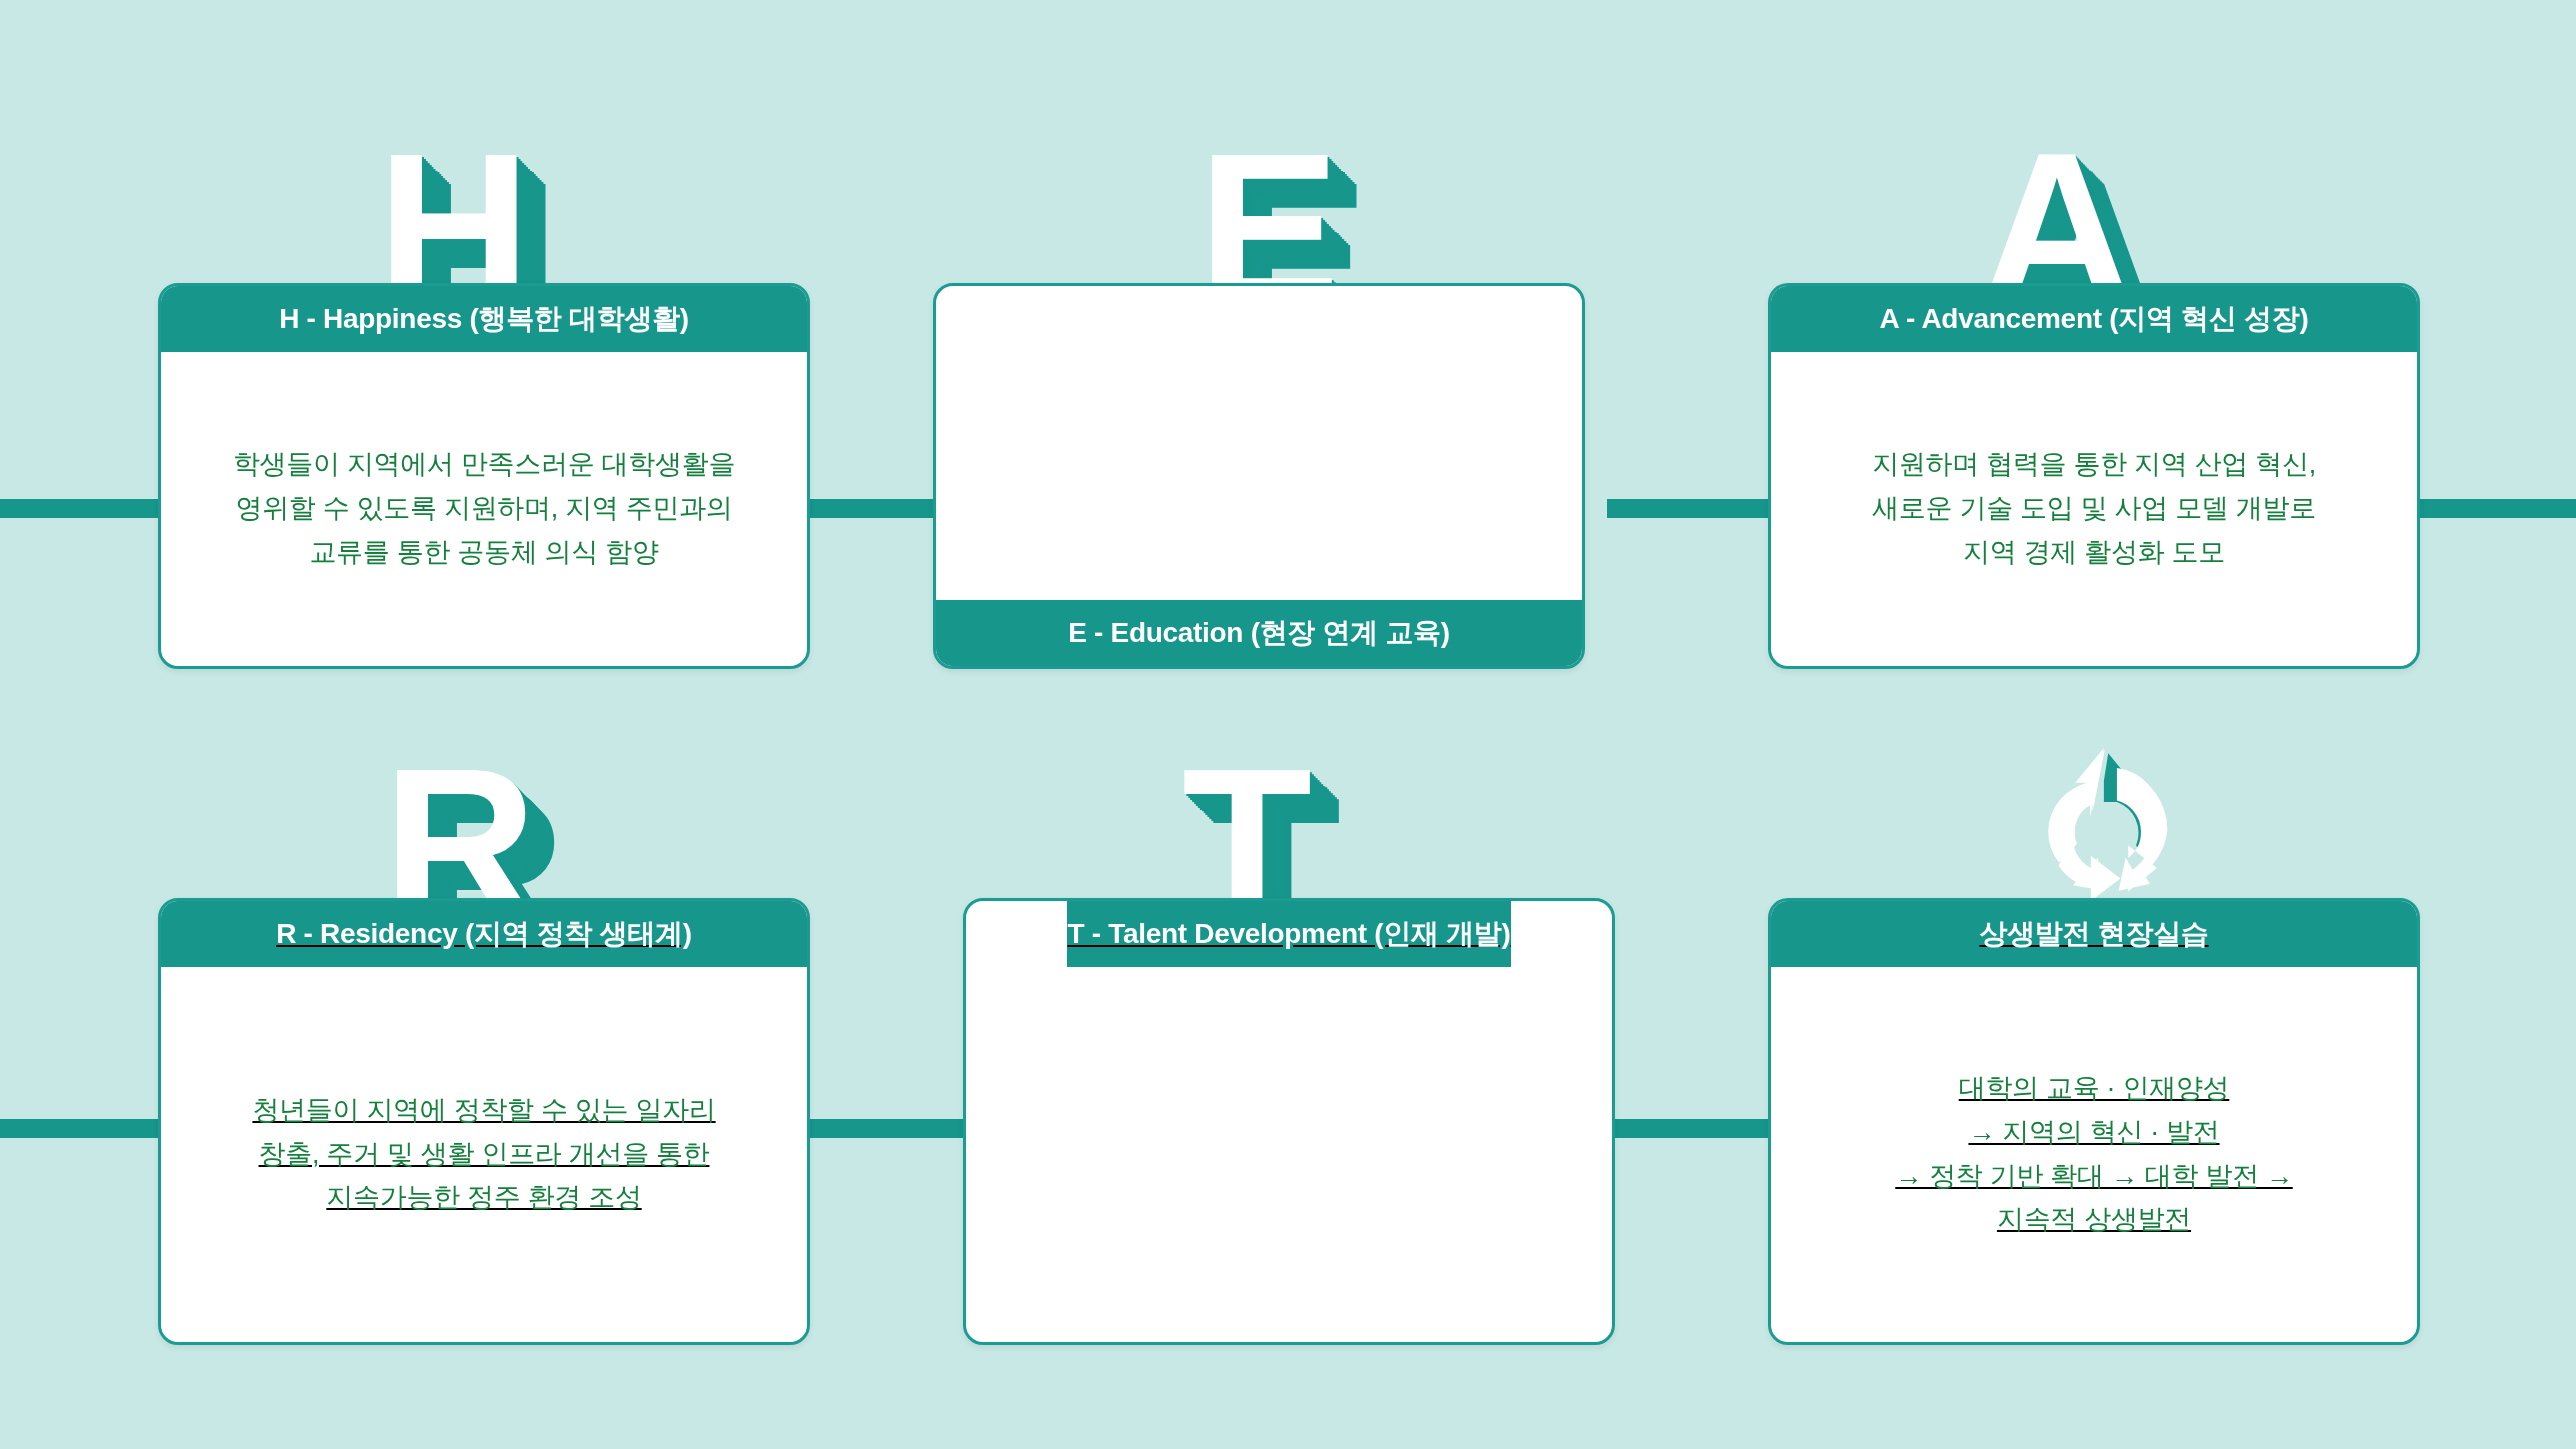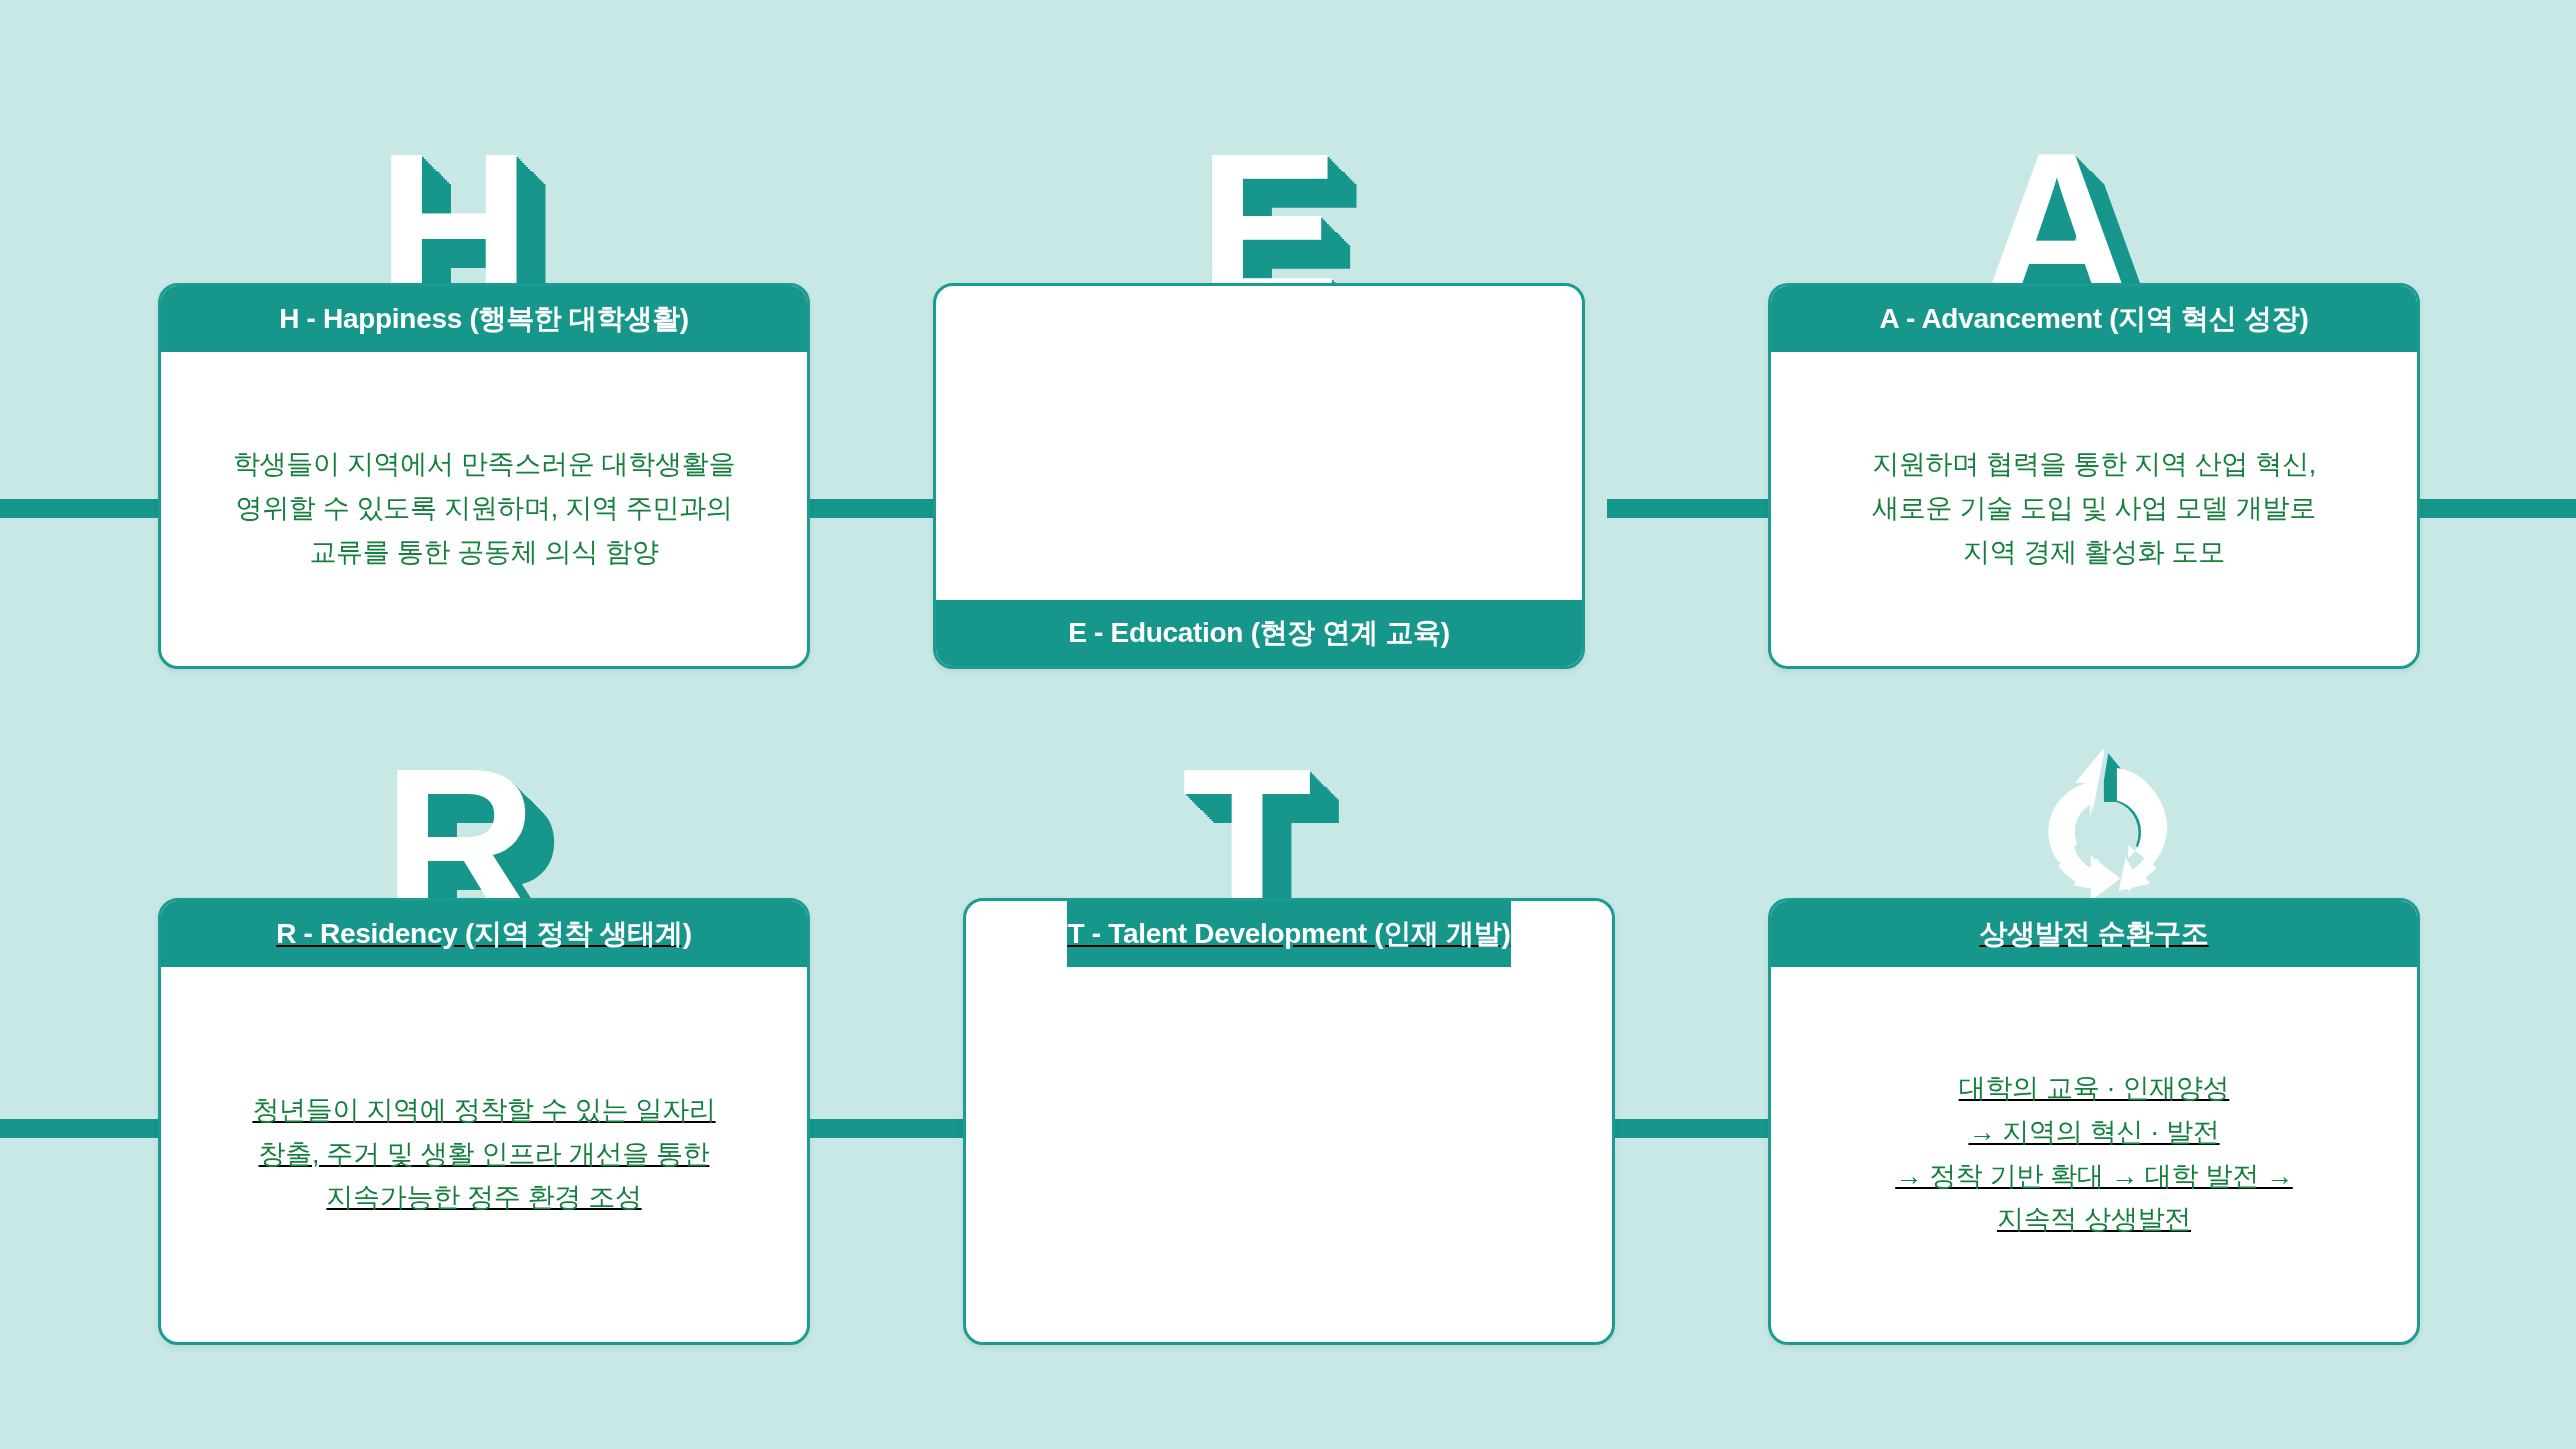--- a/index.html
+++ b/index.html
@@ -185,21 +185,21 @@
     <div class="card-body">청년들이 지역에 정착할 수 있는 일자리
 창출, 주거 및 생활 인프라 개선을 통한
 지속가능한 정주 환경 조성</div>
   </div>
 
   <div class="card row-bottom" id="card-t">
     <div class="card-header">T - Talent Development (인재 개발)</div>
   </div>
 
   <div class="card row-bottom" id="card-c">
-    <div class="card-header">상생발전 순환구조</div>
+    <div class="card-header">상생발전 현장실습</div>
     <div class="card-body">대학의 교육 · 인재양성
 → 지역의 혁신 · 발전
 → 정착 기반 확대 → 대학 발전 →
 지속적 상생발전</div>
   </div>
 
 </div>
 
 
 </body></html>

